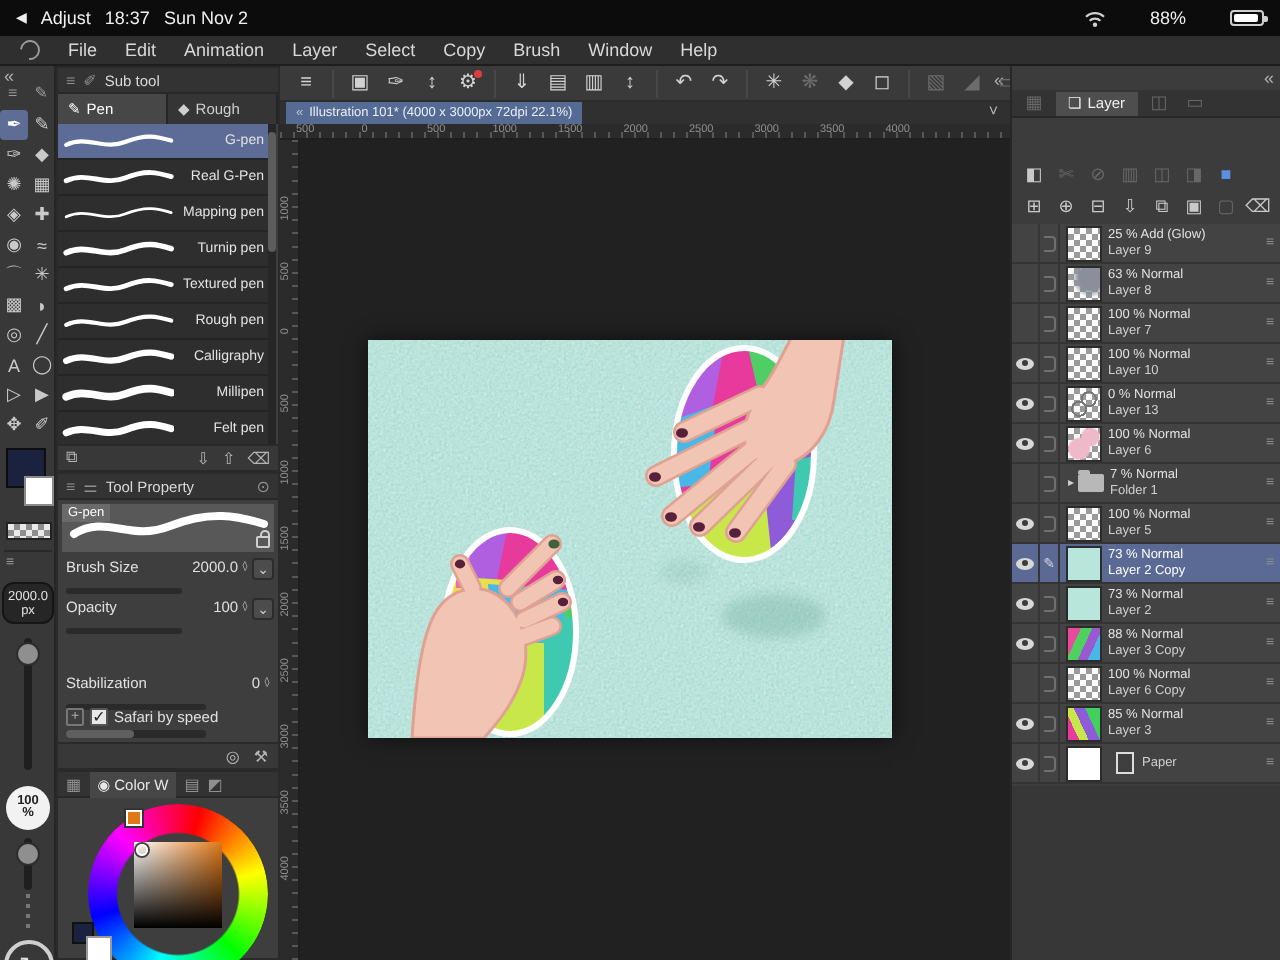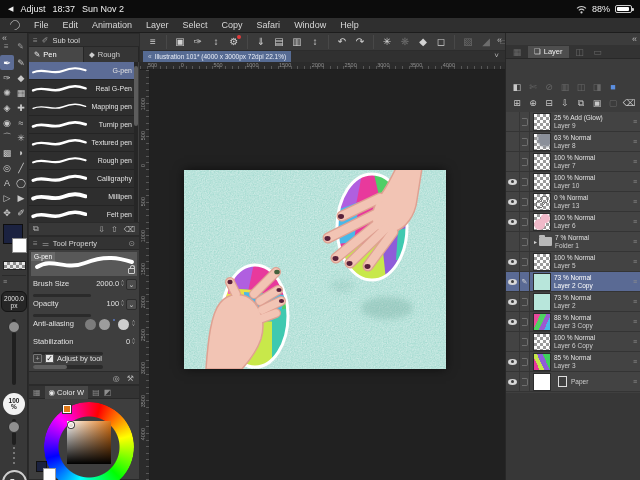--- a/index.html
+++ b/index.html
@@ -2,21 +2,21 @@
 <html><head>
 <meta charset="utf-8">
 <style>
   html,body{margin:0;padding:0;background:#000;}
   *{box-sizing:border-box;font-family:"Liberation Sans","DejaVu Sans",sans-serif;-webkit-font-smoothing:antialiased;}
   .screen{position:relative;width:640px;height:480px;background:#262626;overflow:hidden;color:#ccc;}
 
   
   .status-bar{position:absolute;left:0;top:0;width:640px;height:18px;background:#0c0c0c;display:flex;align-items:center;justify-content:space-between;padding:0 8px;font-size:9px;color:#efefef;}
   .status-left{display:flex;gap:7px;align-items:center;}
-  .status-right{display:flex;gap:5px;align-items:center;}
+  .status-right{display:flex;gap:22px;align-items:center;}
   .batt{position:relative;width:17px;height:8px;border:1px solid #cfcfcf;border-radius:2px;}
   .batt i{position:absolute;left:1px;top:1px;bottom:1px;width:12px;background:#fff;border-radius:1px;}
   .batt u{position:absolute;right:-3px;top:2px;width:2px;height:3px;background:#cfcfcf;border-radius:0 1px 1px 0;}
 
   
   .menu-bar{position:absolute;left:0;top:18px;width:640px;height:15px;background:#2f2f2f;border-bottom:1px solid #1d1d1d;display:flex;align-items:center;gap:14px;padding:0 10px;font-size:9px;color:#d8d8d8;}
   .app-logo{width:10px;height:10px;border-radius:50%;border:1.5px solid #9a9a9a;border-left-color:transparent;transform:rotate(-40deg);}
   .menu-item{cursor:default;white-space:nowrap;}
 
   
@@ -193,21 +193,21 @@
 
   <div class="menu-bar">
     <span class="app-logo"></span>
     <span style="display:flex;gap:14px;">
         <span class="menu-item">File</span>
         <span class="menu-item">Edit</span>
         <span class="menu-item">Animation</span>
         <span class="menu-item">Layer</span>
         <span class="menu-item">Select</span>
         <span class="menu-item">Copy</span>
-        <span class="menu-item">Safari</span>
+        <span class="menu-item">Brush</span>
         <span class="menu-item">Window</span>
         <span class="menu-item">Help</span>
       </span>
   </div>
 
   <div class="left-rail">
     <span class="rail-collapse">«</span>
     <div class="rail-head">
       <span>≡</span>
       <span>✎</span>
@@ -373,44 +373,33 @@
     <div class="tp-row" style="top:62px;">
       <span class="lbl">Opacity</span>
       <span class="tp-val">100</span>
       <span class="stepper">
           <span style="transform:rotate(180deg);">˅</span>
           <span>˅</span>
         </span>
       <span class="tp-btn">⌄</span>
     </div>
     <div class="mini-track" style="top:77px;"></div>
-    <div class="tp-row" style="top:82px;">
-      <span class="lbl">Anti-aliasing</span>
-      <span class="aa-dot" style="background:#7c7c7c;"></span>
-      <span class="aa-dot" style="background:#9d9d9d;"></span>
-      <span class="aa-box sel"><span class="aa-dot" style="background:#c5cde0;"></span></span>
-      <span class="aa-dot" style="background:#cecece;"></span>
-      <span class="stepper">
-          <span style="transform:rotate(180deg);">˅</span>
-          <span>˅</span>
-        </span>
-    </div>
     <div class="tp-row" style="top:100px;">
       <span class="lbl">Stabilization</span>
       <span class="tp-val">0</span>
       <span class="stepper">
           <span style="transform:rotate(180deg);">˅</span>
           <span>˅</span>
         </span>
     </div>
     <div class="mini-track" style="top:115px;width:70px;"></div>
     <div class="tp-row" style="top:117px;">
       <span class="plus-box">+</span>
       <span class="cb">✓</span>
-      <span>Adjust by tool</span>
+      <span>Safari by speed</span>
     </div>
     <div class="tp-scroll">
         <i></i>
       </div>
     <div class="tp-foot">
       <span class="s-ic">◎</span>
       <span class="s-ic">⚒</span>
     </div>
   </div>
 

